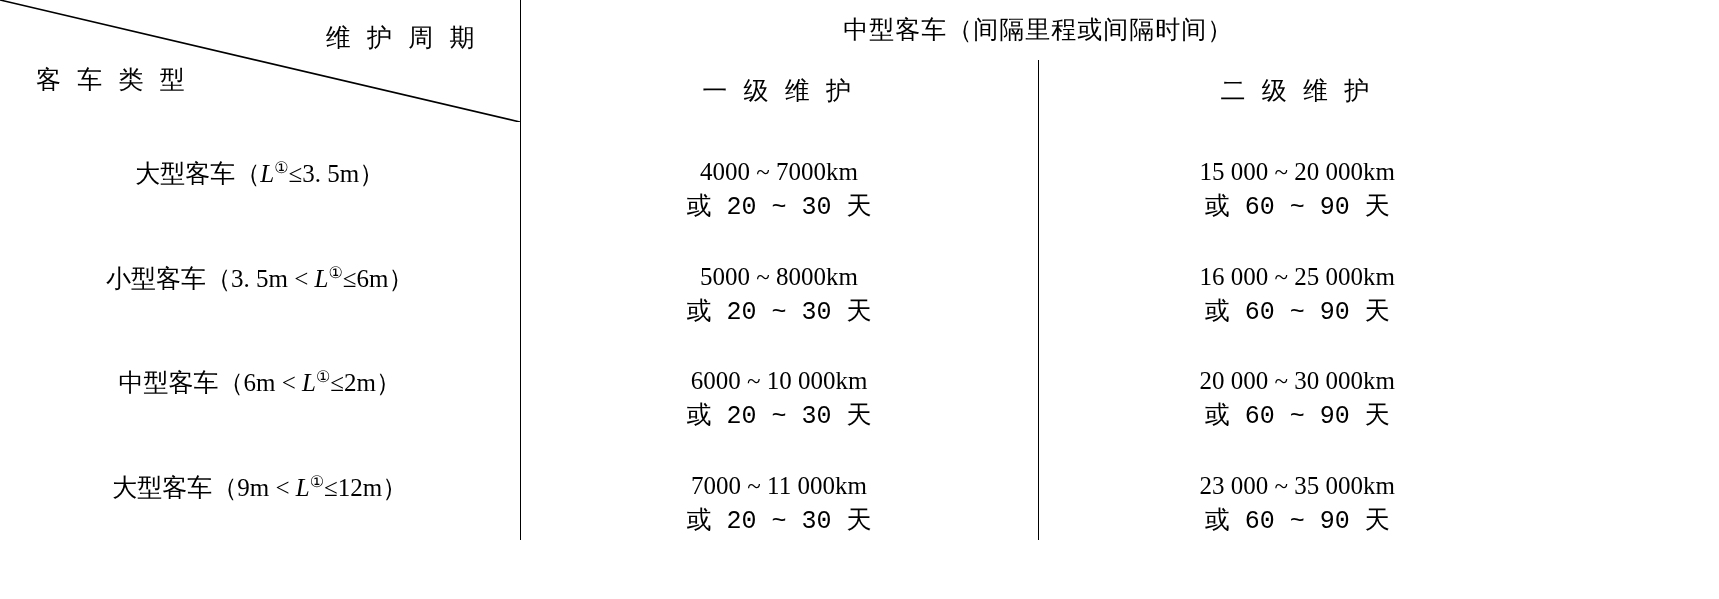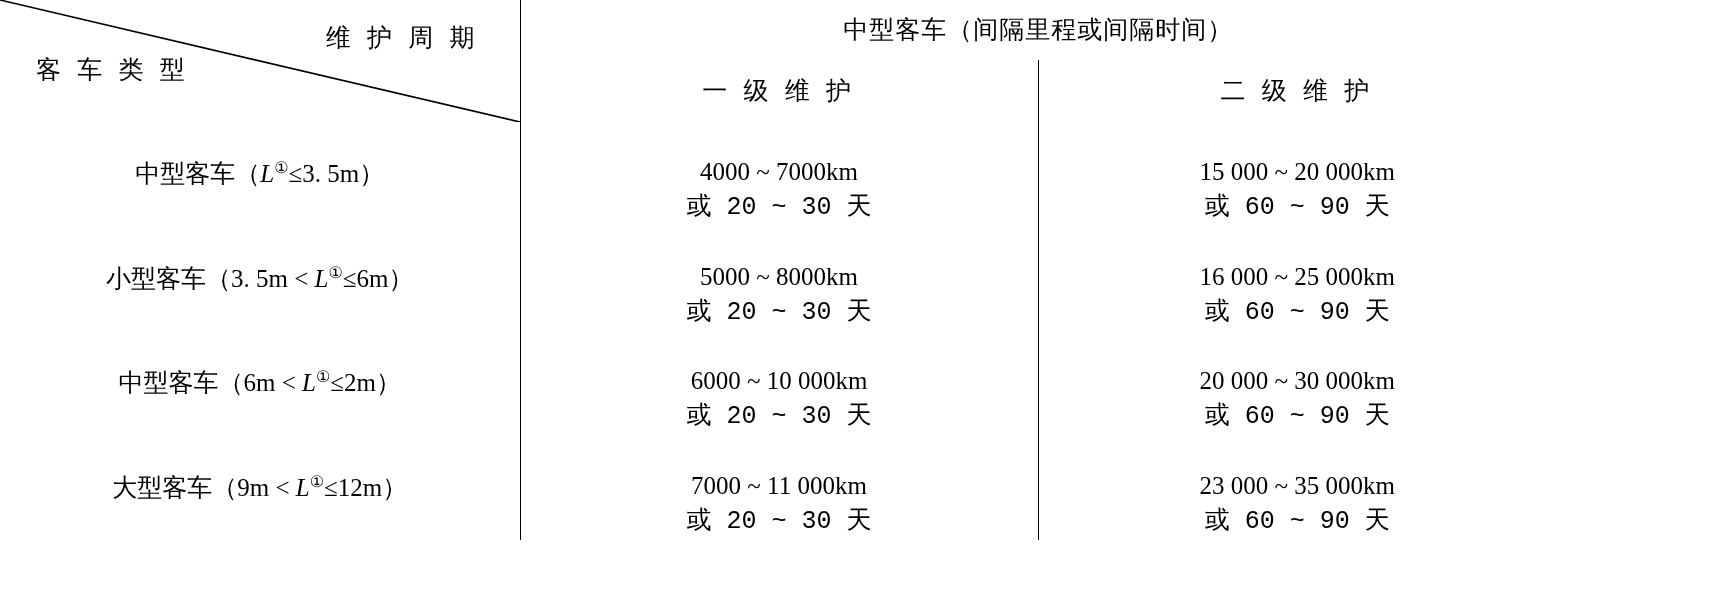--- a/index.html
+++ b/index.html
@@ -61,21 +61,21 @@
     position: absolute;
     right: 40px;
     top: 20px;
     font-size: 25px;
     letter-spacing: 5px;
     white-space: nowrap;
   }
   .corner-bottom-label {
     position: absolute;
     left: 36px;
-    top: 52px;
+    top: 62px;
     font-size: 25px;
     letter-spacing: 5px;
     white-space: nowrap;
   }
   .head-span {
     height: 60px;
     font-size: 25px;
     letter-spacing: 1px;
   }
   .head-sub {
@@ -126,21 +126,21 @@
         </td>
         <td class="head-span vsep-left" colspan="2">中型客车（间隔里程或间隔时间）</td>
       </tr>
       <tr class="hline">
         <td class="head-sub vsep-left">一 级 维 护</td>
         <td class="head-sub vsep-left">二 级 维 护</td>
       </tr>
 
       <tr class="body-row hline">
         <td class="type-cell">
-          <span>中型客车（</span><i class="var">L</i><sup class="circ">①</sup><span>≤3. 5m）</span>
+          <span>大型客车（</span><i class="var">L</i><sup class="circ">①</sup><span>≤3. 5m）</span>
         </td>
         <td class="val-cell vsep-left">
           <span class="val-line1">4000 ~ 7000km</span>
           <span class="val-line2">或 20 ~ 30 天</span>
         </td>
         <td class="val-cell vsep-left">
           <span class="val-line1">15 000 ~ 20 000km</span>
           <span class="val-line2">或 60 ~ 90 天</span>
         </td>
       </tr>

